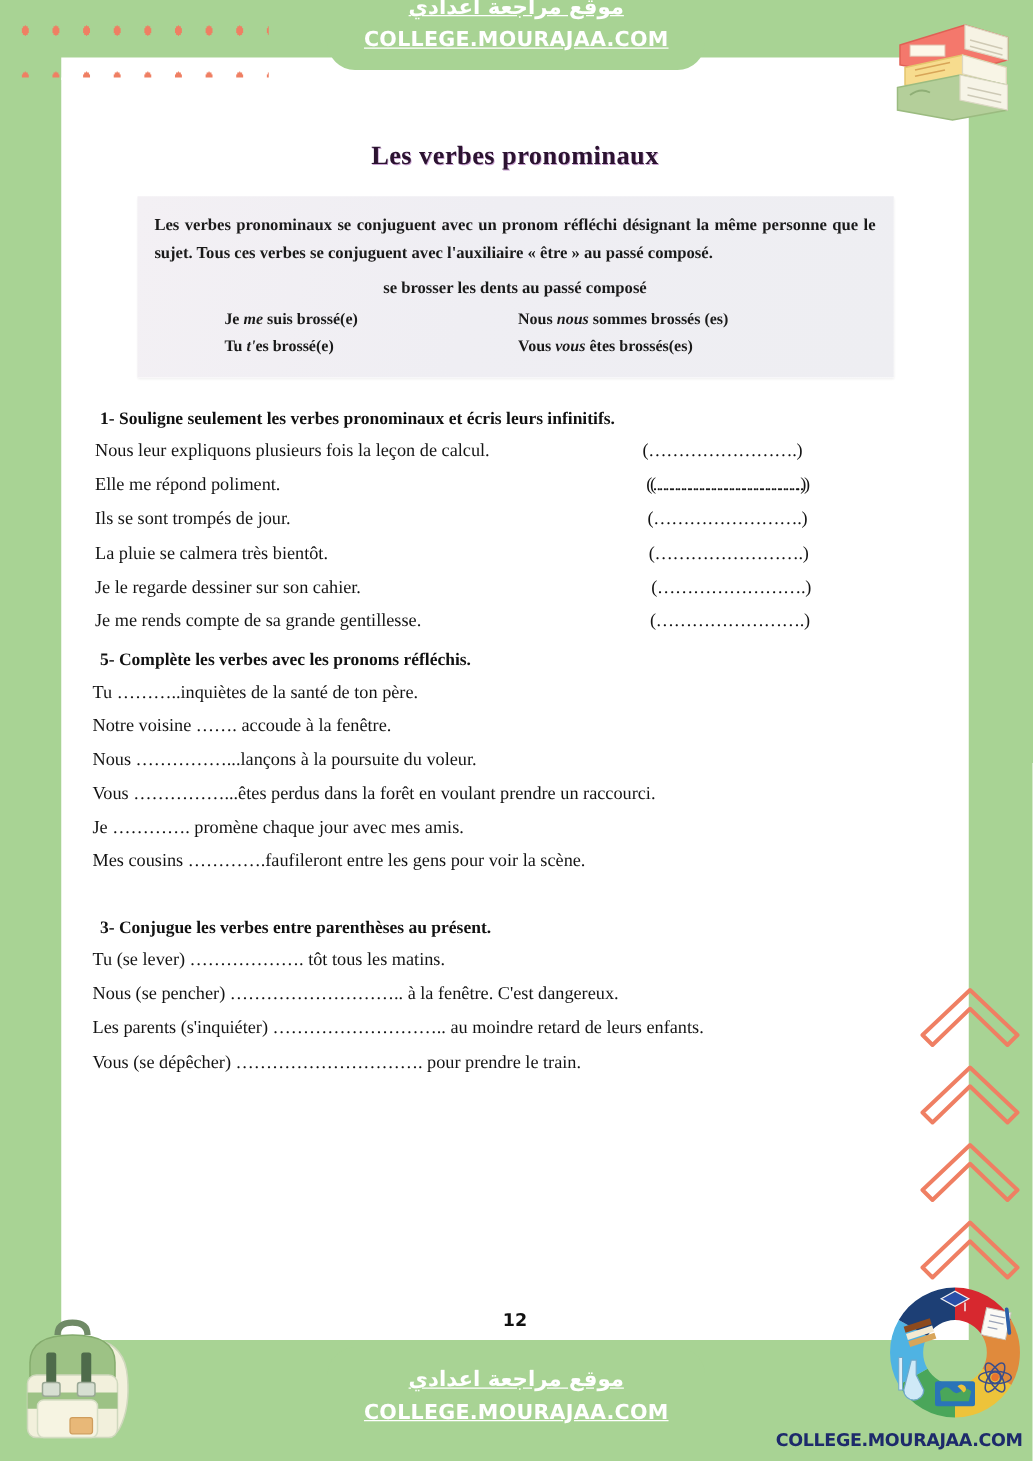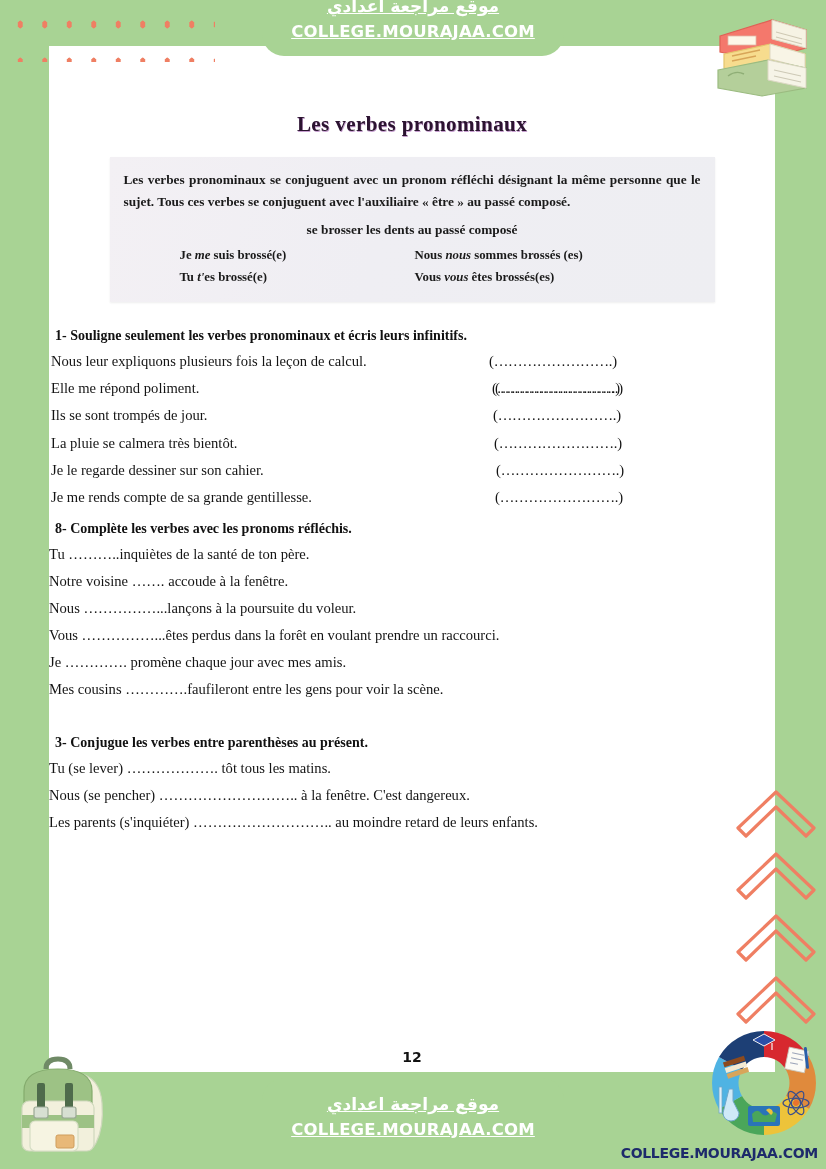--- a/index.html
+++ b/index.html
@@ -134,21 +134,21 @@
     font-weight: bold;
     color: #1a1a1a;
     padding: 3.5px 0 3.5px 0;
     vertical-align: top;
   }
   .conj-table td.c1 { width: 48%; padding-left: 56px; }
   .conj-table td.c2 { width: 52%; padding-left: 14px; }
   .conj-table em { font-style: italic; }
 
   
-  .ex-block { margin-top: 20px; }
+  .ex-block { margin-top: 20px; padding-left: 25px; }
   .ex-heading {
     font-size: 14px;
     font-weight: bold;
     color: #111;
     margin: 0 0 8px 6px;
   }
   .ex-line {
     font-size: 14.6px;
     color: #141414;
     margin: 0 0 8.5px 0;
@@ -330,37 +330,38 @@
         <div class="ex-line"><span class="answer" style="left: 446px;">(…………………….)</span></div>
         <div class="ex-line"><span class="sent">Elle me répond poliment.</span><span class="answer" style="left: 443px;">(…………………….)</span></div>
         <div class="ex-line"><span class="sent">Ils se sont trompés de jour.</span><span class="answer" style="left: 444px;">(…………………….)</span></div>
         <div class="ex-line"><span class="sent">La pluie se calmera très bientôt.</span><span class="answer" style="left: 445px;">(…………………….)</span></div>
         <div class="ex-line"><span class="sent">Je le regarde dessiner sur son cahier.</span><span class="answer" style="left: 447px;">(…………………….)</span></div>
         <div class="ex-line"><span class="sent">Je me rends compte de sa grande gentillesse.</span><span class="answer" style="left: 446px;">(…………………….)</span></div>
       </div>
   </div>
 
   <div class="ex-block ex2" style="margin-top:14px;">
-    <div class="ex-heading">8- Complète les verbes avec les pronoms réfléchis.</div>
+    <div class="ex-heading">5- Complète les verbes avec les pronoms réfléchis.</div>
     <div id="ex2-list">
         <div class="ex-line">Tu ………..inquiètes de la santé de ton père.</div>
         <div class="ex-line">Notre voisine ……. accoude à la fenêtre.</div>
         <div class="ex-line">Nous ……………...lançons à la poursuite du voleur.</div>
         <div class="ex-line">Vous ……………...êtes perdus dans la forêt en voulant prendre un raccourci.</div>
         <div class="ex-line">Je …………. promène chaque jour avec mes amis.</div>
         <div class="ex-line">Mes cousins ………….faufileront entre les gens pour voir la scène.</div>
       </div>
   </div>
 
   <div class="ex-block ex3" style="margin-top:36px;">
     <div class="ex-heading">3- Conjugue les verbes entre parenthèses au présent.</div>
     <div id="ex3-list">
         <div class="ex-line">Tu (se lever) ………………. tôt tous les matins.</div>
         <div class="ex-line">Nous (se pencher) ……………………….. à la fenêtre. C'est dangereux.</div>
         <div class="ex-line">Les parents (s'inquiéter) ……………………….. au moindre retard de leurs enfants.</div>
+        <div class="ex-line">Vous (se dépêcher) …………………………. pour prendre le train.</div>
       </div>
   </div>
 
   <div class="page-number">12</div>
 </div>
 
 <div class="banner banner-bottom">
   <div class="banner-ar">موقع مراجعة اعدادي</div>
   <div class="banner-url">COLLEGE.MOURAJAA.COM</div>
 </div>

